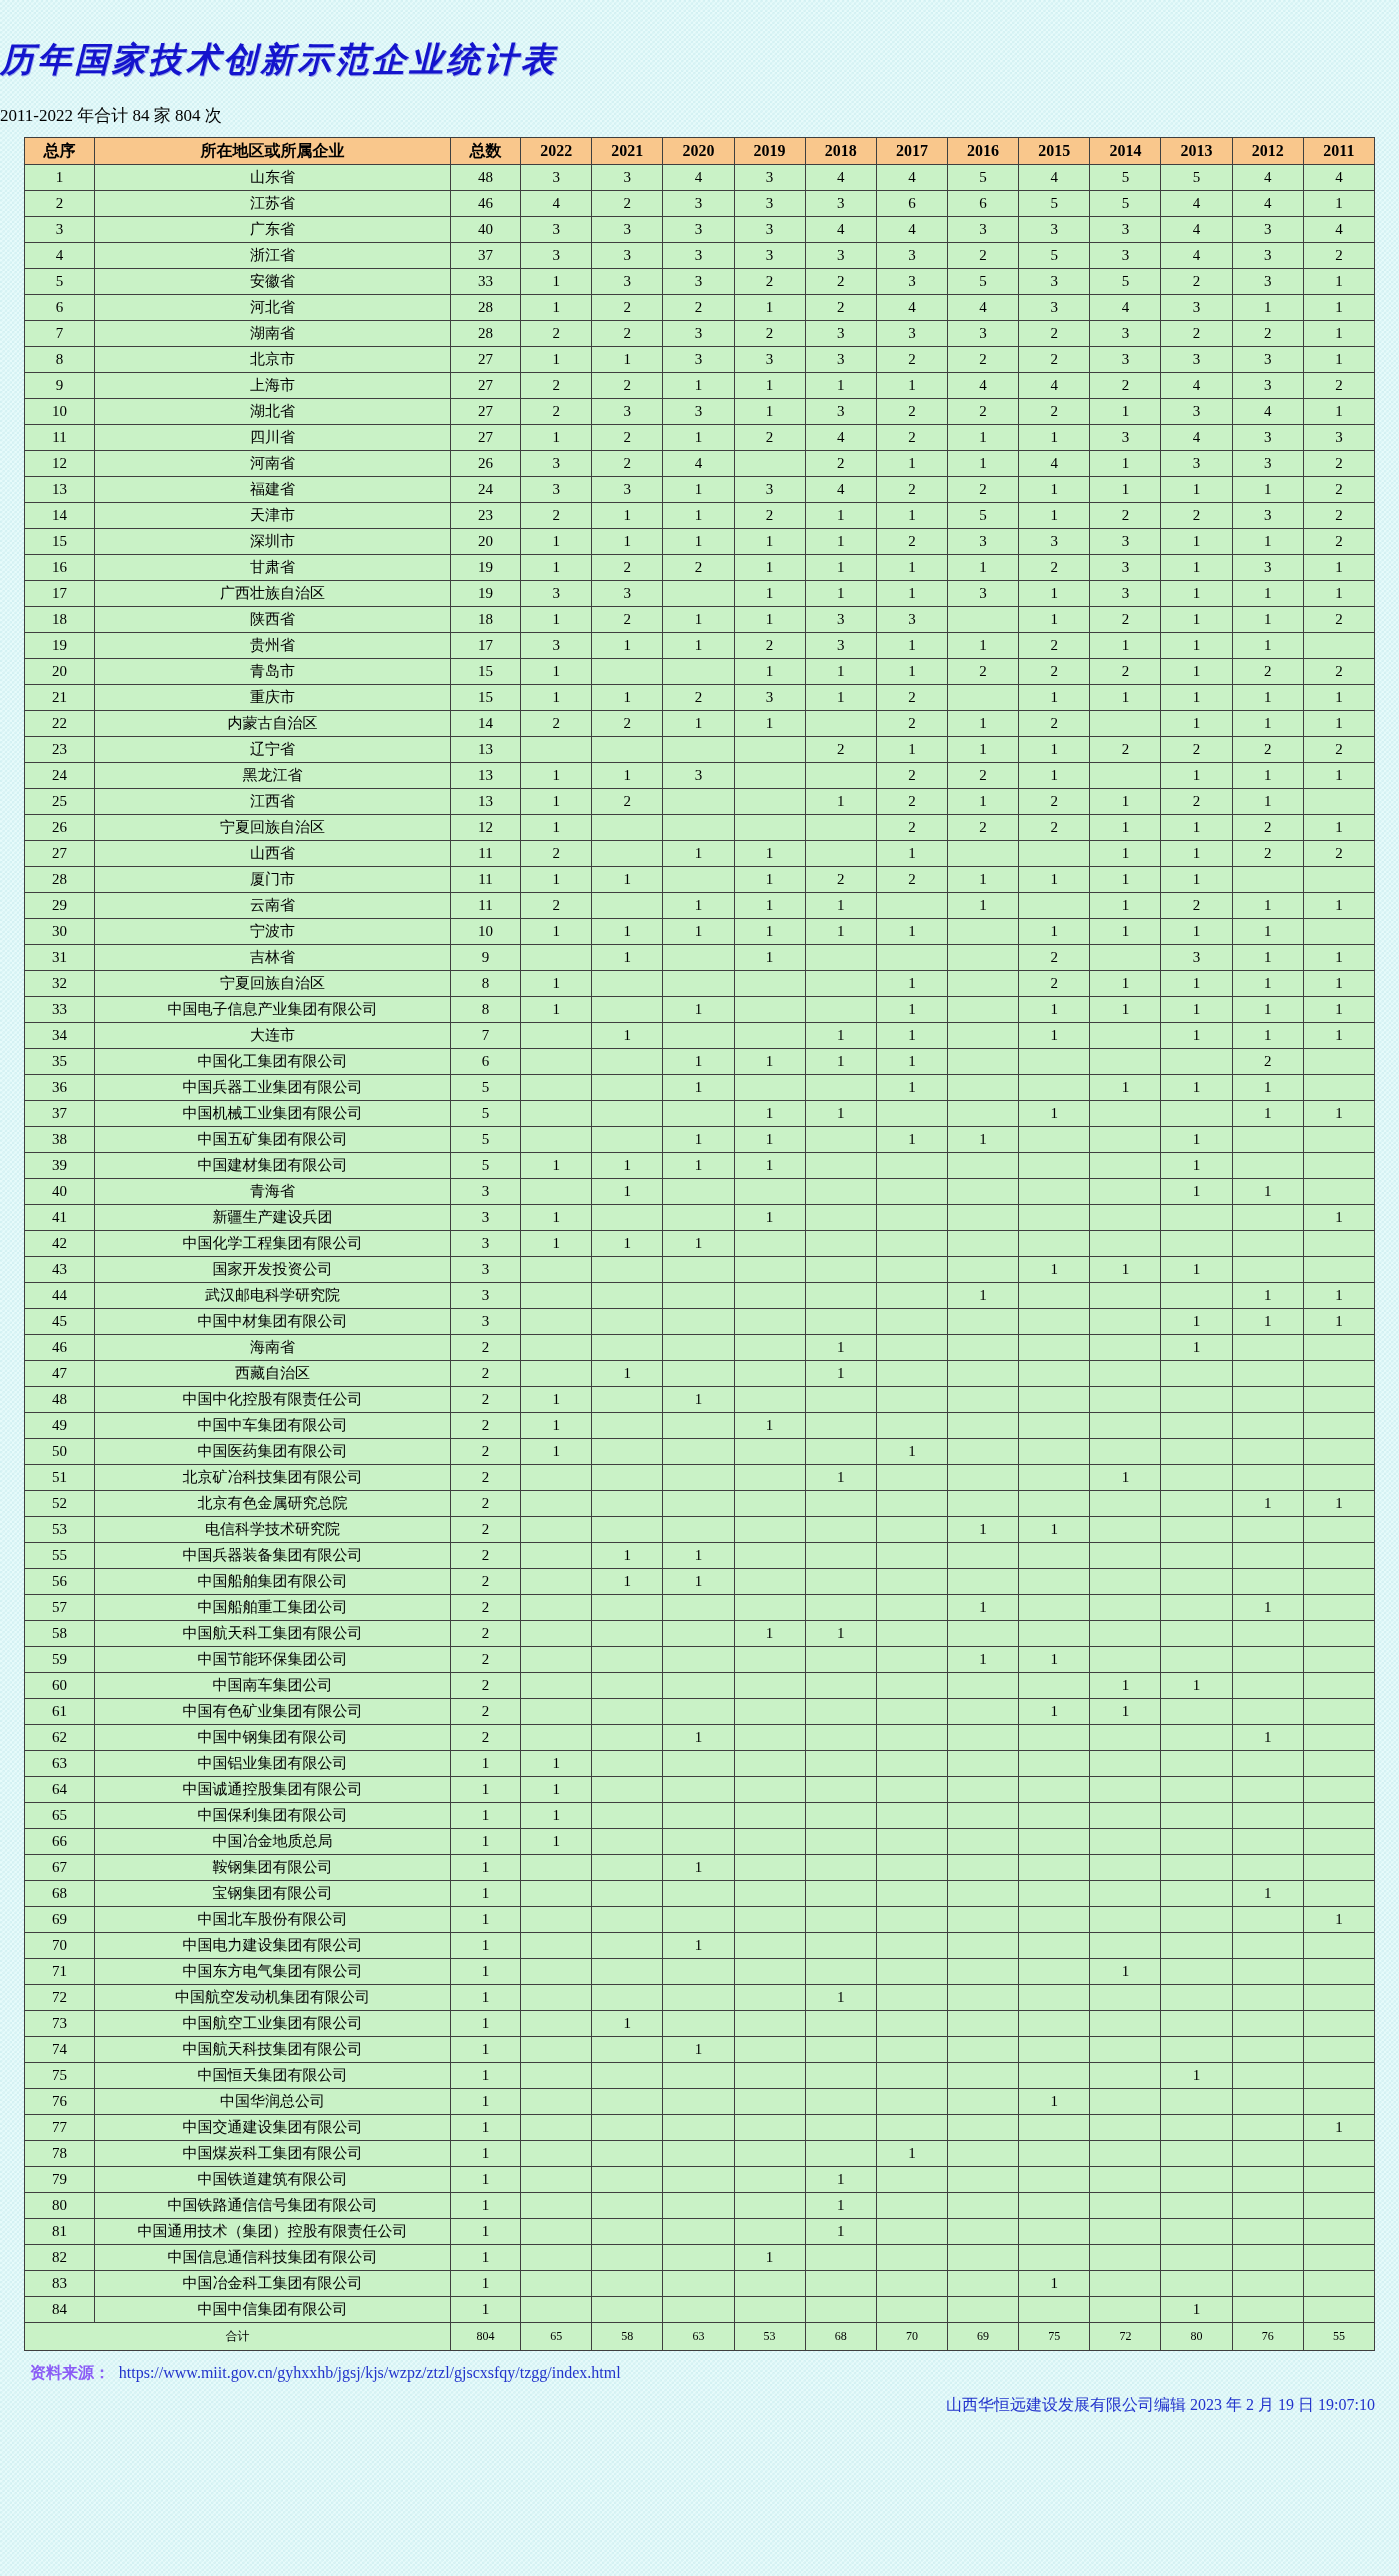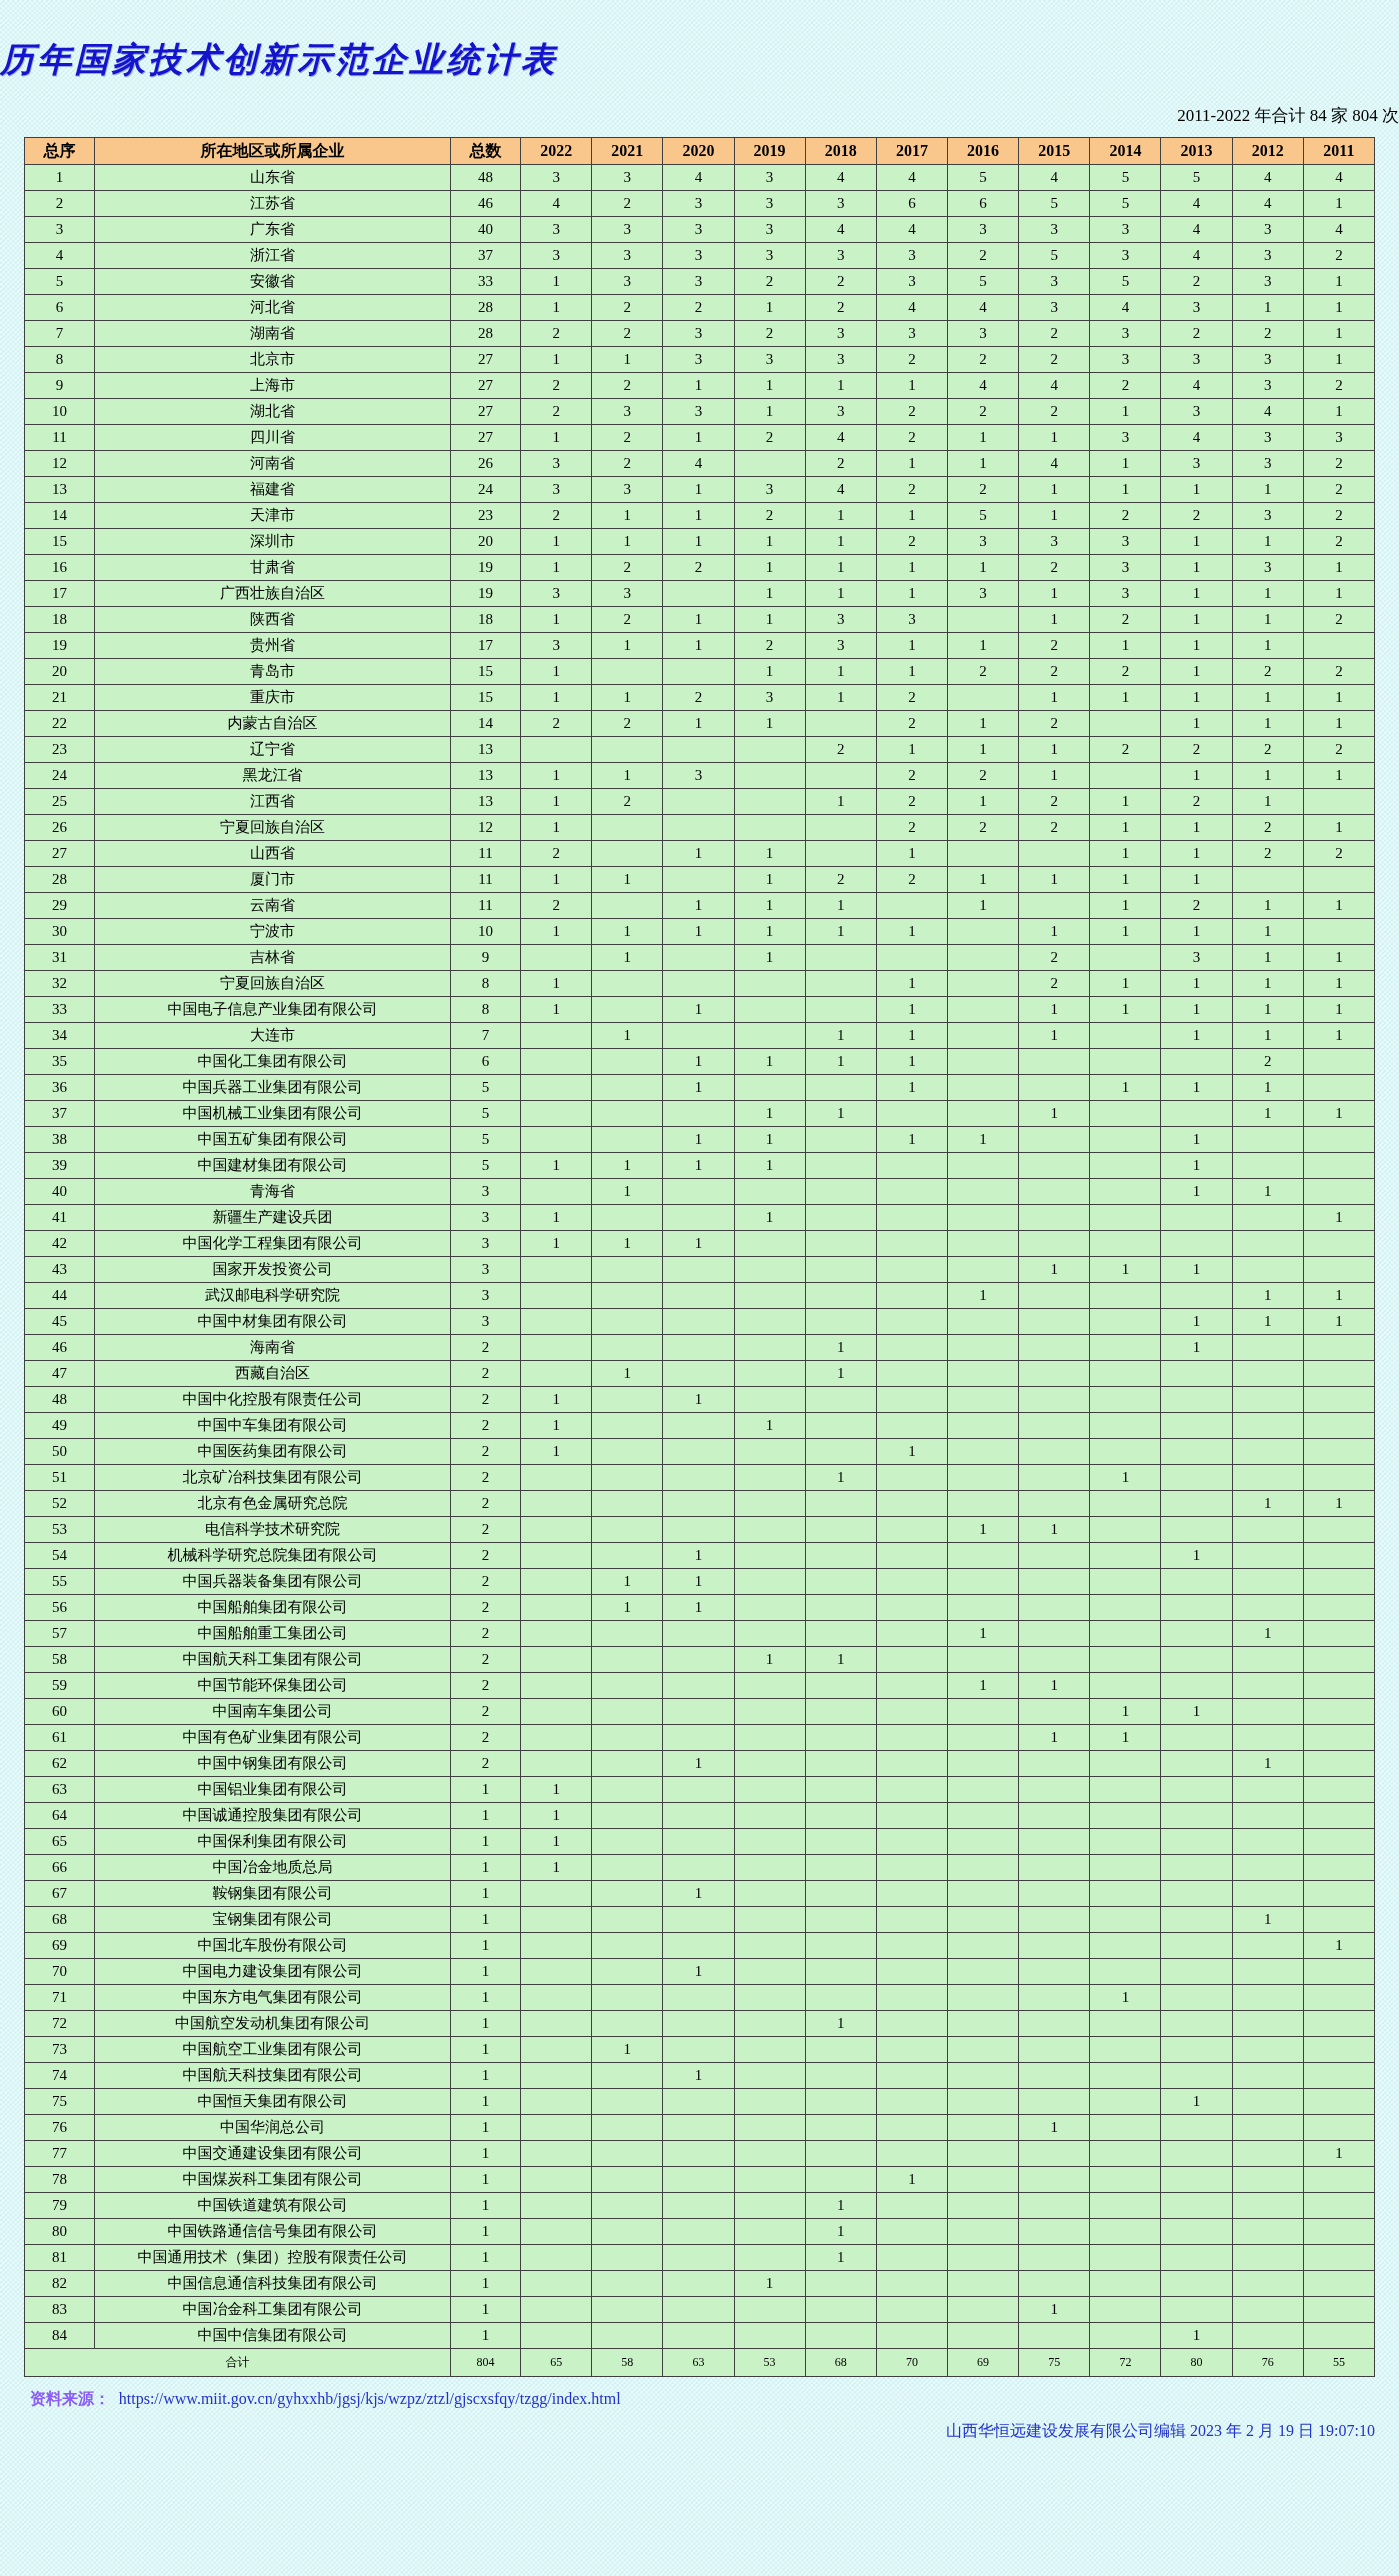--- a/index.html
+++ b/index.html
@@ -25,21 +25,21 @@
   }
   .page{width:1399px;min-height:2576px;position:relative;}
   .main-title{
     margin:0;padding-top:37px;
     font-size:34px;font-weight:bold;font-style:italic;
     letter-spacing:3.2px;
     color:var(--title-blue);
     text-shadow:0.8px 0.8px 0 rgba(20,20,205,.35);
   }
   .subtitle{
-    text-align:right;
+    text-align:left;
     margin-top:21px;
     font-size:17px;
     color:#000;
   }
   table.stats{
     border-collapse:collapse;
     table-layout:fixed;
     width:1351px;
     margin:10.4px 24px 0 24px;
     border:1.6px solid #303030;
@@ -1031,37 +1031,20 @@
           <td></td>
           <td></td>
           <td>1</td>
           <td>1</td>
           <td></td>
           <td></td>
           <td></td>
           <td></td>
         </tr>
         <tr>
-          <td>54</td>
-          <td>机械科学研究总院集团有限公司</td>
-          <td>2</td>
-          <td></td>
-          <td></td>
-          <td>1</td>
-          <td></td>
-          <td></td>
-          <td></td>
-          <td></td>
-          <td></td>
-          <td></td>
-          <td>1</td>
-          <td></td>
-          <td></td>
-        </tr>
-        <tr>
           <td>55</td>
           <td>中国兵器装备集团有限公司</td>
           <td>2</td>
           <td></td>
           <td>1</td>
           <td>1</td>
           <td></td>
           <td></td>
           <td></td>
           <td></td>

